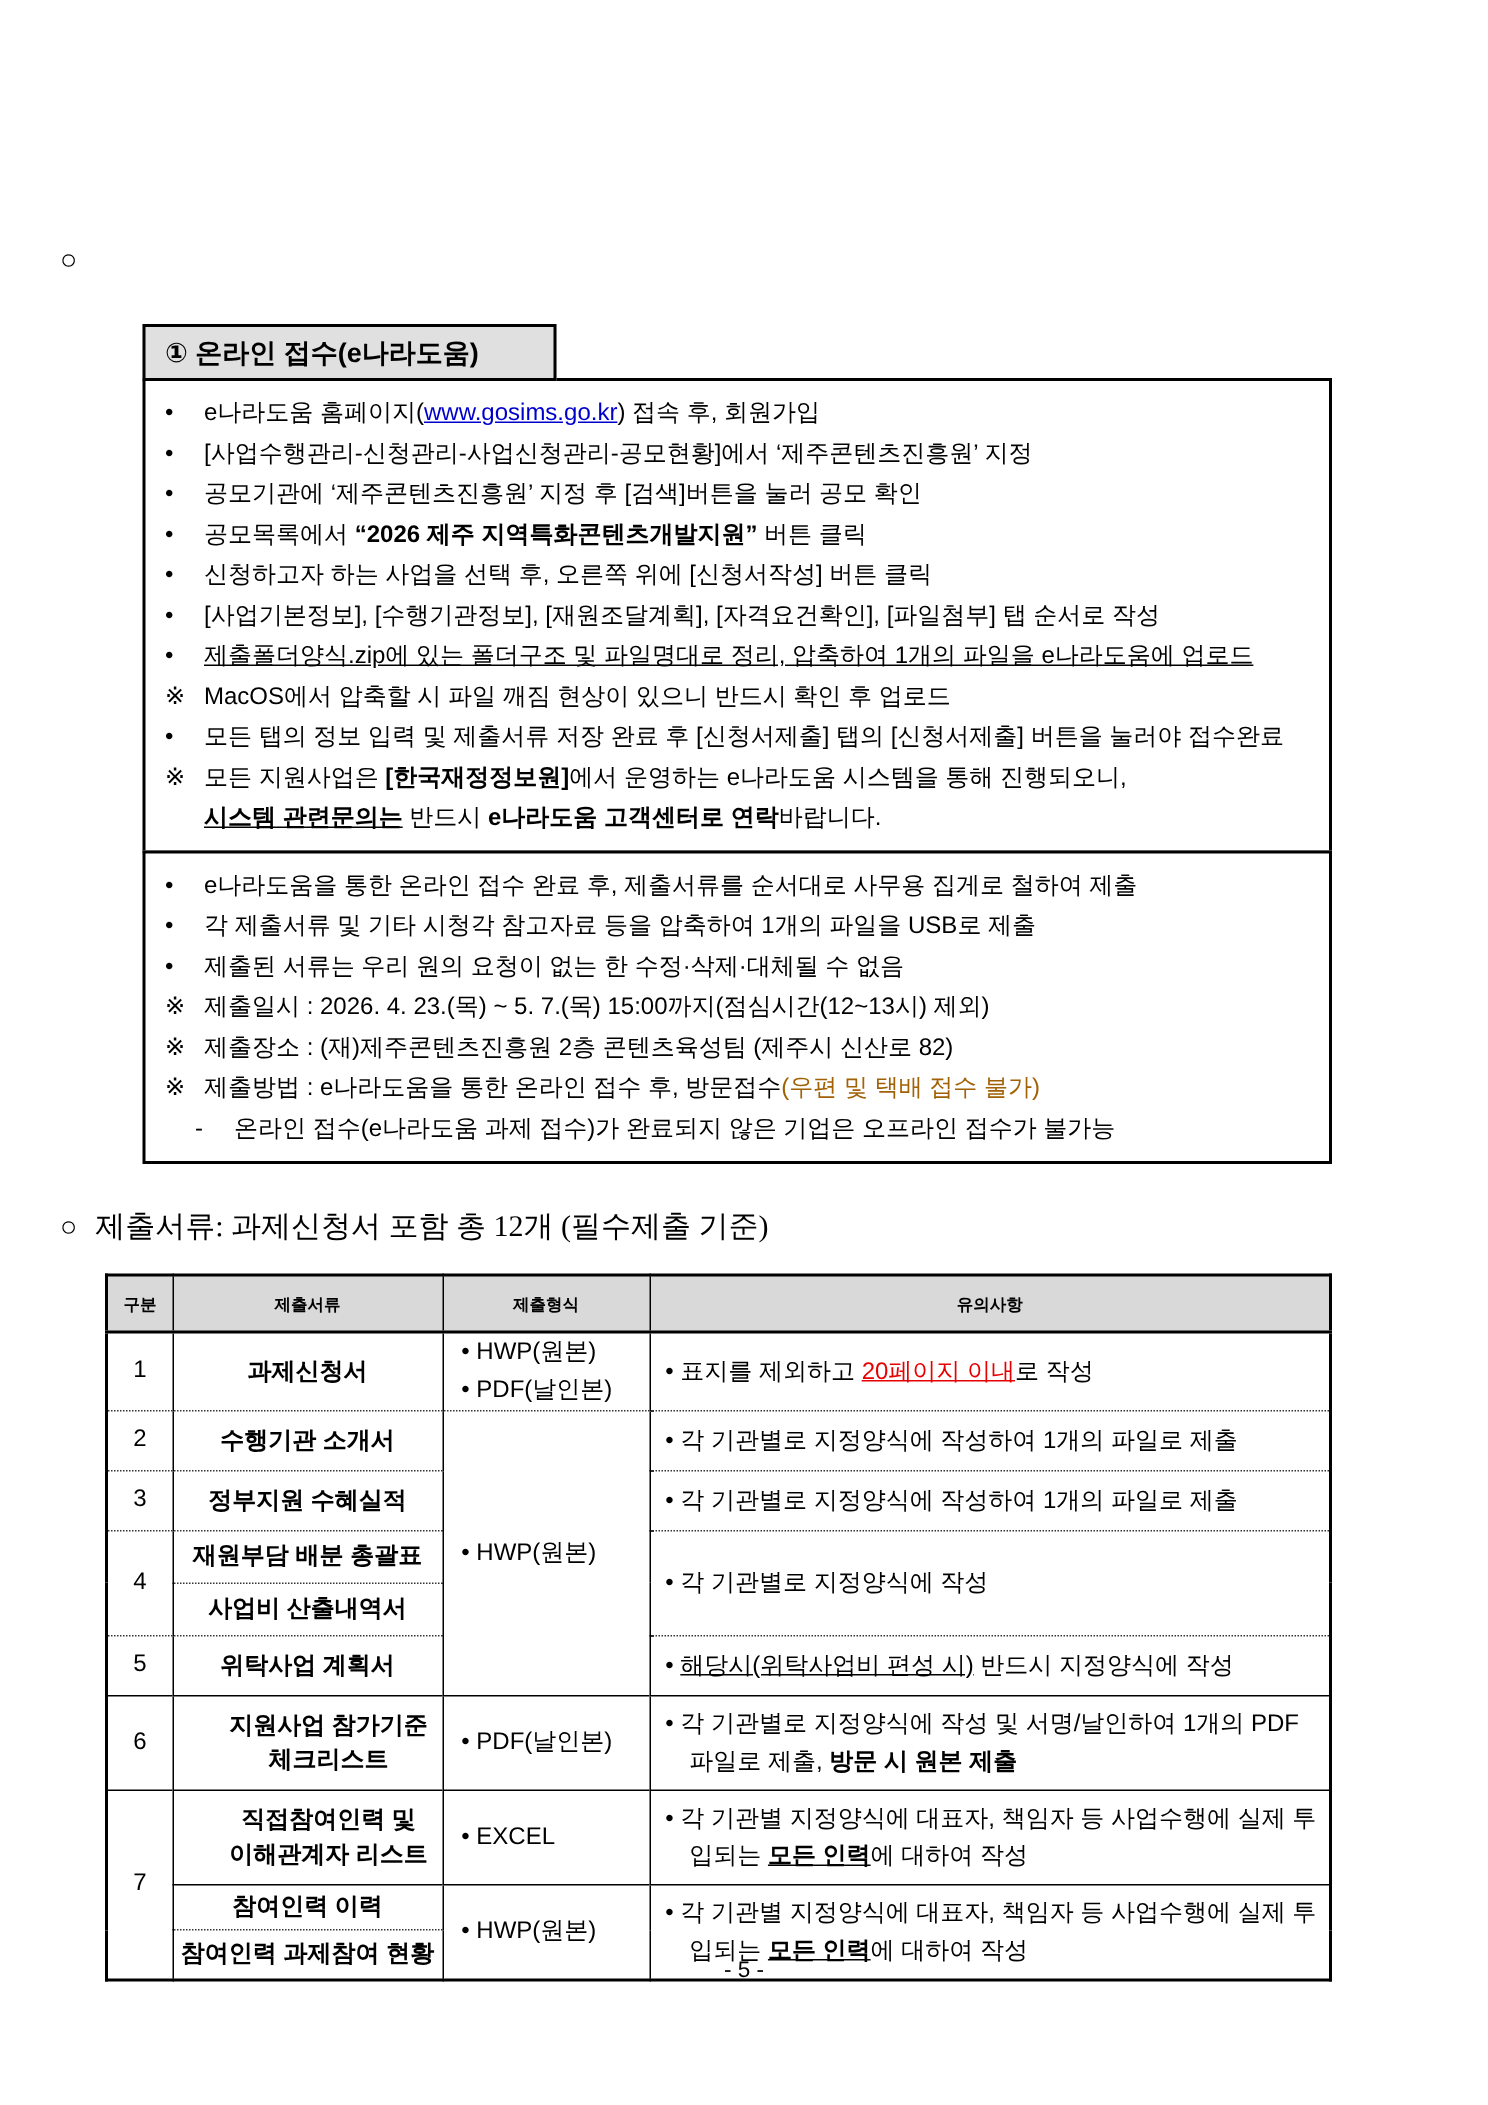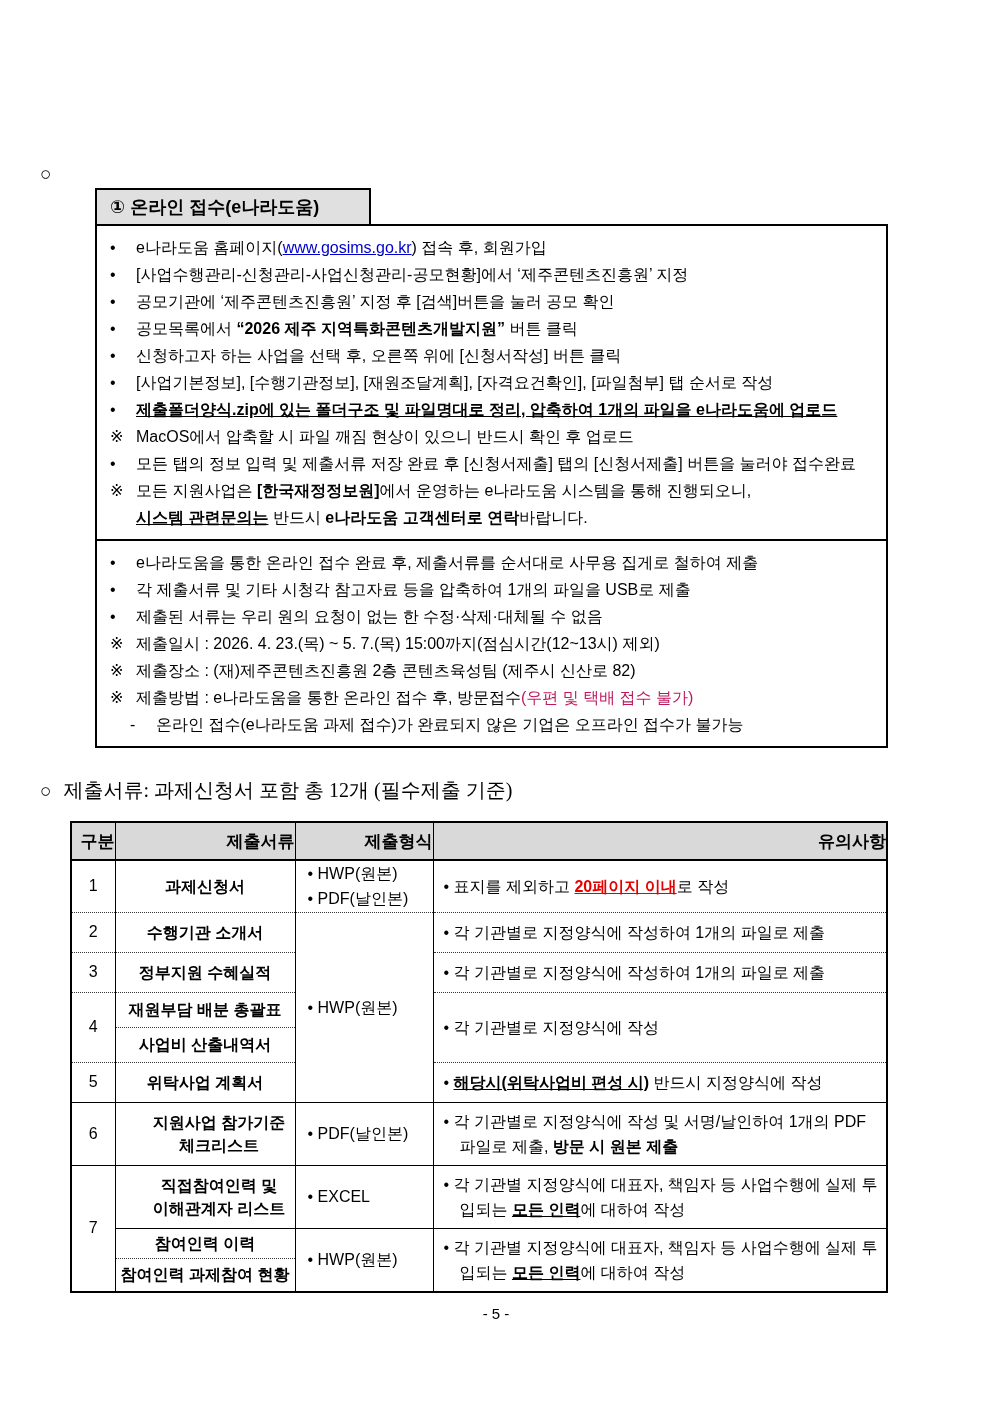--- a/index.html
+++ b/index.html
@@ -15,57 +15,57 @@
     font-family:"Liberation Serif","DejaVu Serif",serif;
     font-size:20px; line-height:28px; margin-left:40px; display:flex; align-items:baseline;
   }
   .heading .circle { margin-right:12px; font-size:19px; }
   .heading-1 { margin-top:160px; }
   .heading-2 { margin-top:28px; }
 
   
   .box-header {
     display:inline-block; position:relative; z-index:2;
-    margin-left:95px; margin-top:0;
+    margin-left:95px; margin-top:28px;
     background:#e0e0e0; border:2px solid #000;
     font-size:18px; font-weight:bold; line-height:26px;
     padding:4px 50px 4px 13px;
   }
   
   .box-body {
     position:relative; z-index:1; margin-left:95px; margin-top:-2px;
     width:793px; border:2px solid #000; background:#fff;
     padding:8px 10px 8px 13px;
   }
   .bline { display:flex; font-size:16px; line-height:27px; }
   .bline .marker { flex:0 0 26px; }
   .bline .ltext { flex:1; }
   .bline.indent { margin-left:20px; }
 
   
   .b   { font-weight:bold; }
-  .u   { text-decoration:underline;font-weight:bold; }
+  .u   { text-decoration:underline; }
   .bu  { font-weight:bold; text-decoration:underline; }
   .link{ color:#0000cc; text-decoration:underline; cursor:pointer; }
-  .blue{ color:#be185d; }
-  .red { color:#e60000; font-weight:bold; text-decoration:underline; }
+  .blue{ color:#a16207; }
+  .red { color:#e60000; font-weight:normal; text-decoration:underline; }
   .pre { white-space:pre-line;padding-left:28px; }
 
   
   table.docs {
     margin:16px 0 0 70px; border-collapse:collapse; table-layout:fixed;
     border:2px solid #000; width:816px; font-size:16px;
   }
   table.docs th, table.docs td {
     border-left:1px solid #000; border-right:1px solid #000;
     vertical-align:middle;
   }
   table.docs thead th {
-    background:#d9d9d9; font-size:17px; font-weight:bold;
-    height:38px; text-align:right; border-bottom:2px solid #000;
+    background:#d9d9d9; font-size:11px; font-weight:bold;
+    height:38px; text-align:center; border-bottom:2px solid #000;
   }
   table.docs td { height:40px; }
   tr.sep-dot  > td { border-top:1px dotted #333; }
   tr.sep-solid> td { border-top:1px solid #000; }
   td.c-no  { text-align:center; }
   td.c-doc { text-align:center; font-weight:bold; line-height:23px; }
   td.c-fmt { text-align:left; padding-left:12px; line-height:25px;margin-top:25px; }
   td.c-note{ text-align:left; padding:6px 8px 6px 26px; text-indent:-16px; line-height:25px; }
   tr.h52 > td { height:52px; } tr.h35 > td { height:35px; }
   tr.h58 > td { height:58px; } tr.h30 > td { height:30px; }

